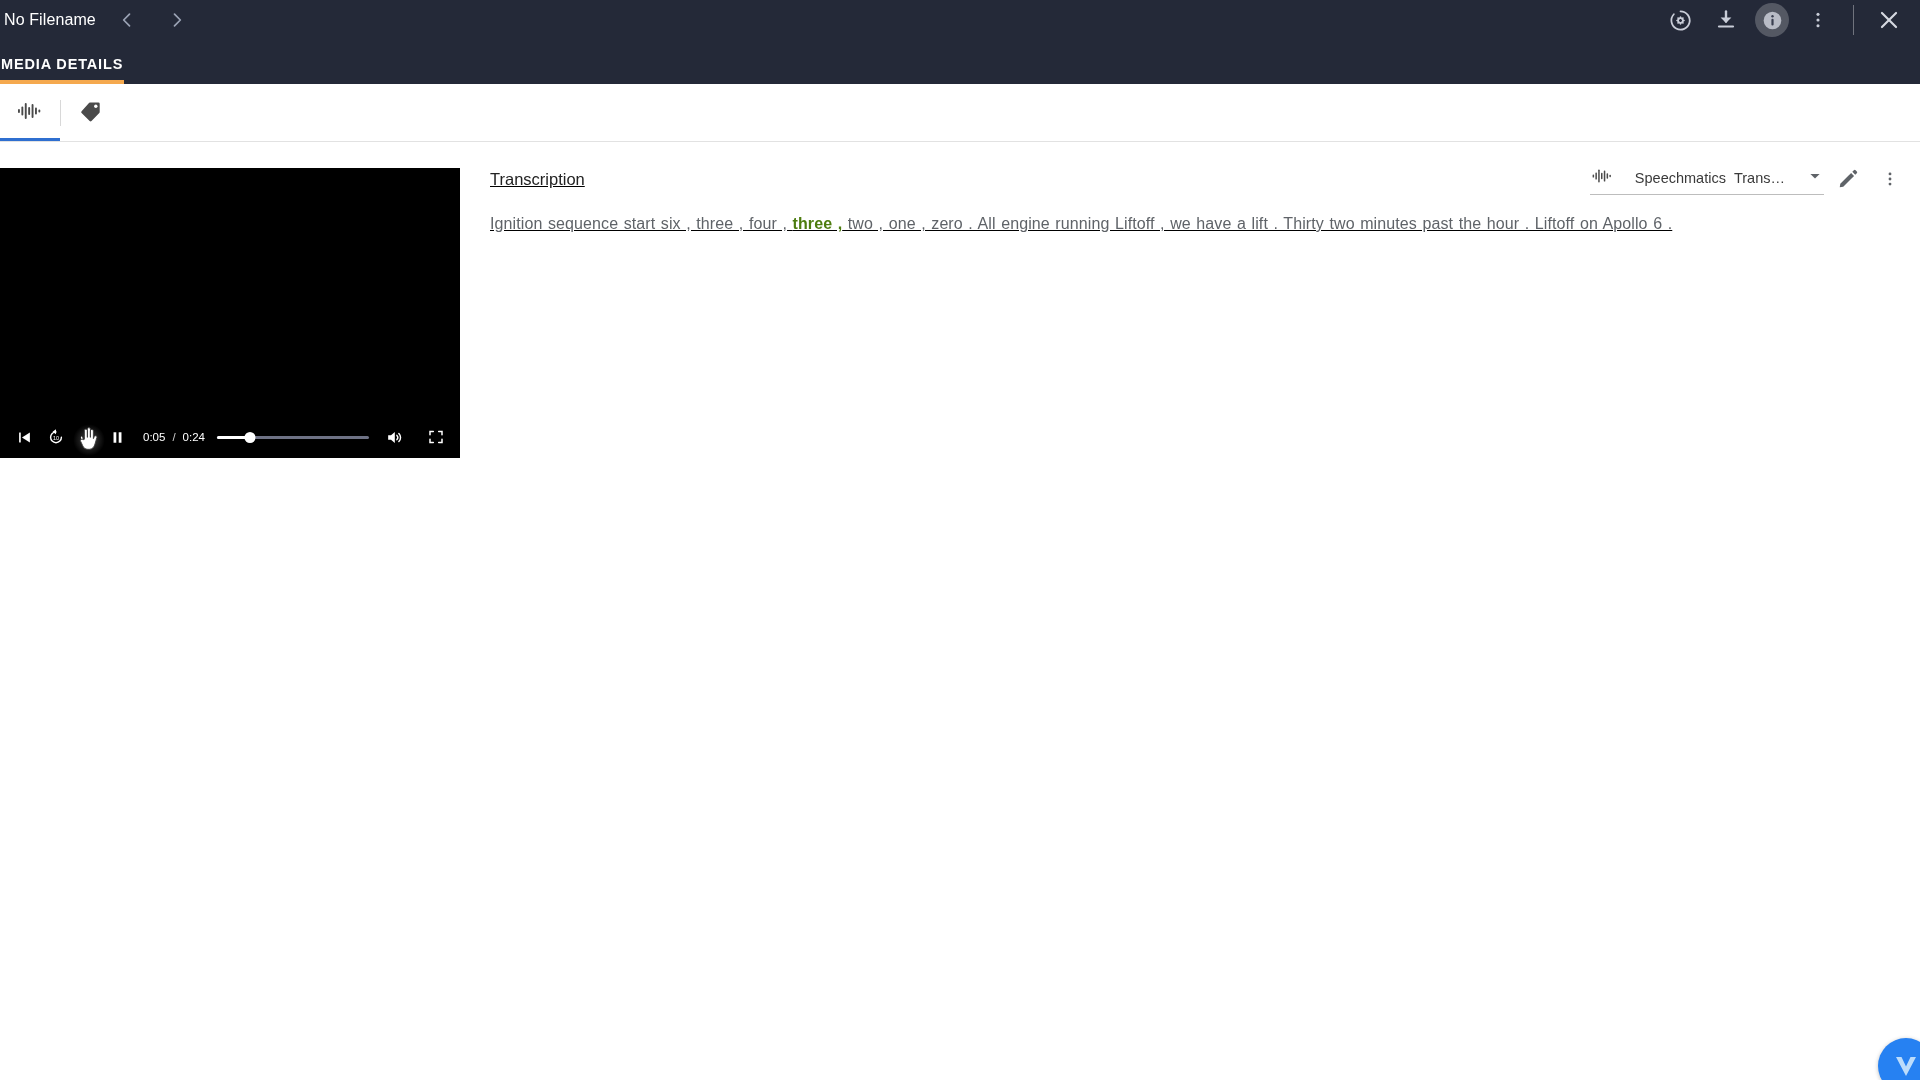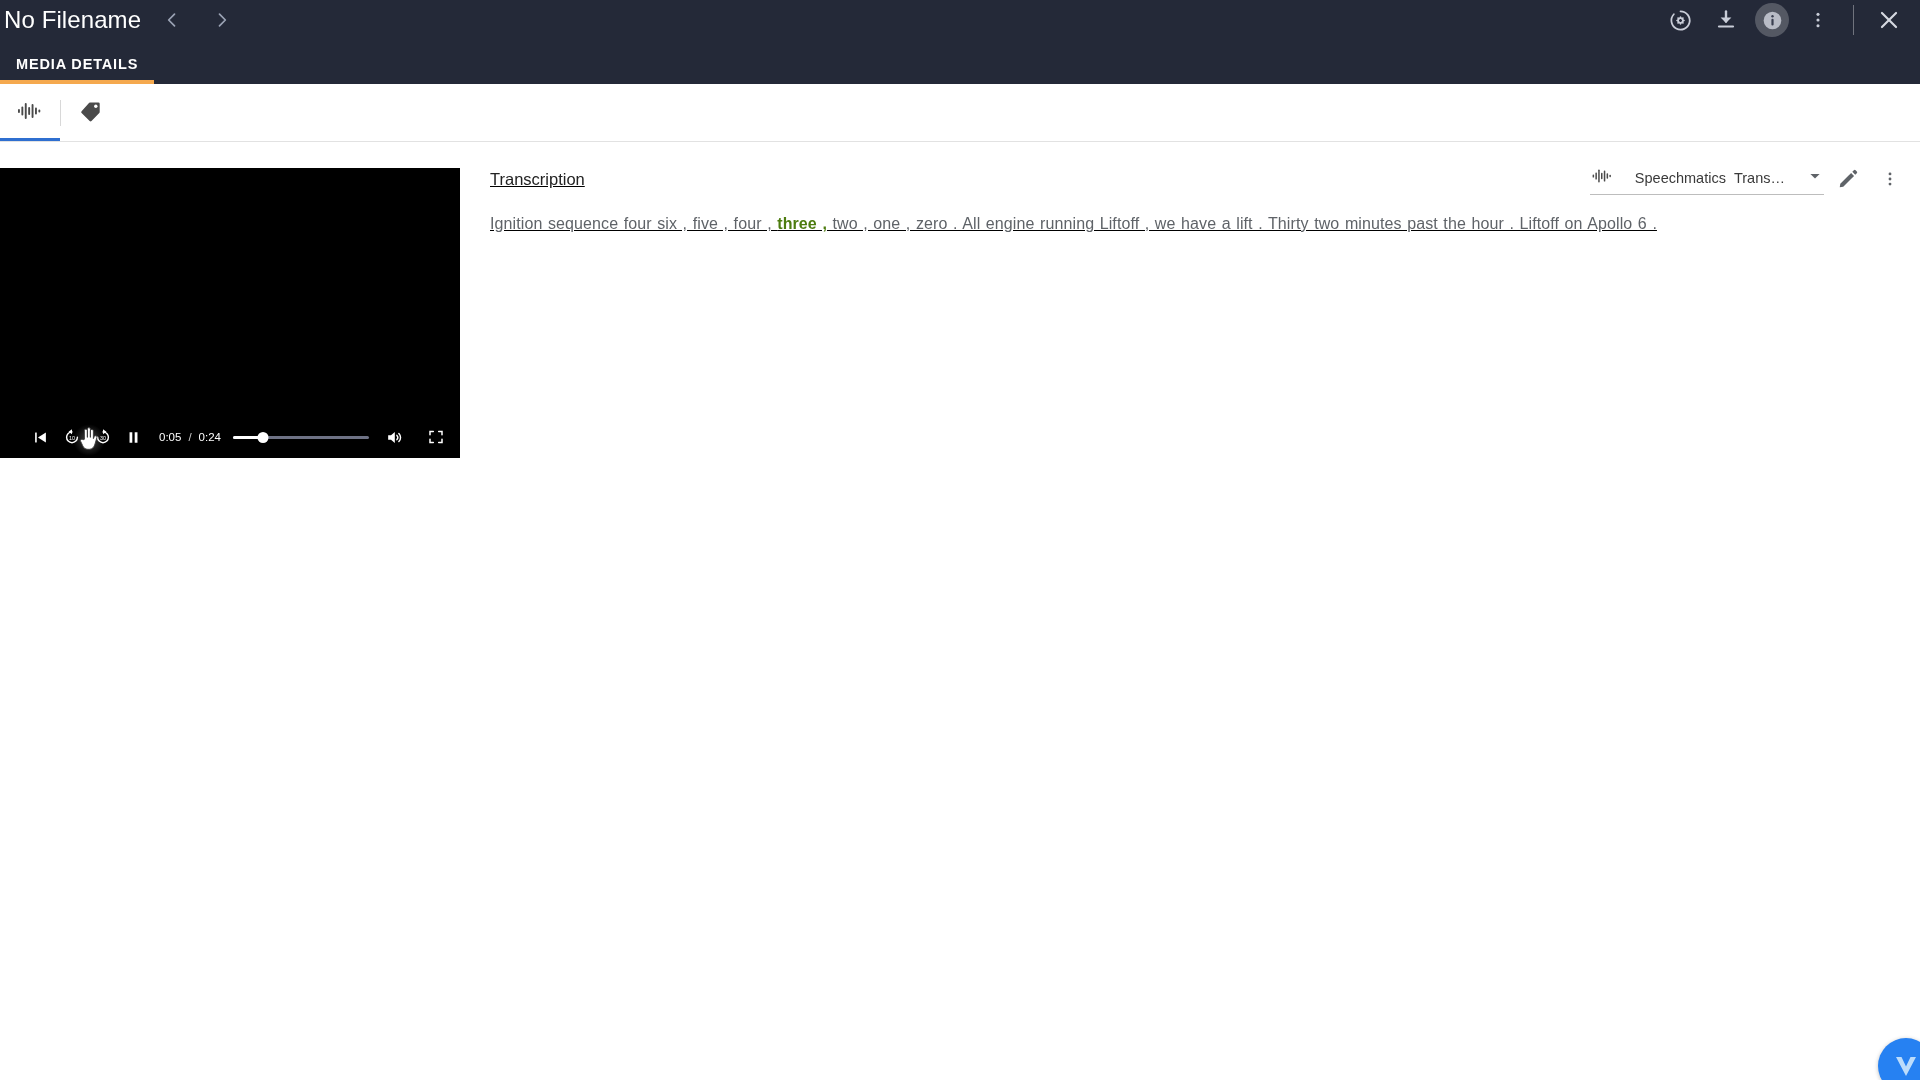--- a/index.html
+++ b/index.html
@@ -25,21 +25,21 @@
   .header-title-row {
     position: absolute;
     top: 0; left: 0;
     width: 1920px;
     height: 40px;
     display: flex;
     align-items: center;
   }
   .doc-title {
     color: #ffffff;
-    font-size: 24px;
+    font-size: 16px;
     font-weight: 400;
     margin-left: 4px;
     letter-spacing: 0.1px;
     white-space: nowrap;
   }
   .nav-arrows {
     display: flex;
     align-items: center;
     margin-left: 20px;
     gap: 28px;
@@ -88,21 +88,21 @@
     position: absolute;
     top: 44px; left: 0;
     height: 40px;
     display: flex;
     align-items: flex-end;
   }
   .top-tab {
     height: 40px;
     display: flex;
     align-items: center;
-    padding: 0 16px;
+    padding: 0 1px;
     font-size: 14.5px;
     letter-spacing: 0.85px;
     color: #9aa2b4;
     cursor: pointer;
     position: relative;
     font-weight: 400;
   }
   .top-tab.active {
     color: #ffffff;
     font-weight: 700;
@@ -161,21 +161,21 @@
   .player {
     position: absolute;
     left: 0; top: 25px;
     width: 460px;
     height: 290px;
     background: #000000;
     overflow: hidden;
   }
   .player-controls {
     position: absolute;
-    left: 16px; right: 0; bottom: 0;
+    left: 0; right: 0; bottom: 0;
     height: 42px;
     display: flex;
     align-items: center;
     padding: 0 9px;
     gap: 0px;
   }
   .pc-btn {
     width: 31px; height: 31px;
     display: flex; align-items: center; justify-content: center;
     cursor: pointer;
@@ -551,21 +551,21 @@
           <svg width="18" height="18" viewBox="0 0 24 24">
             <circle cx="12" cy="5.2" r="1.9" fill="#5f6368"></circle>
             <circle cx="12" cy="12" r="1.9" fill="#5f6368"></circle>
             <circle cx="12" cy="18.8" r="1.9" fill="#5f6368"></circle>
           </svg>
         </div>
       </div>
     </div>
 
     <div class="transcript-text">
-      <span>Ignition sequence four six , five , four , </span><b>three ,</b><span> two , one , zero . All engine running Liftoff , we have a lift . Thirty two minutes past the hour . Liftoff on Apollo 6 .</span>
+      <span>Ignition sequence start six , three , four , </span><b>three ,</b><span> two , one , zero . All engine running Liftoff , we have a lift . Thirty two minutes past the hour . Liftoff on Apollo 6 .</span>
     </div>
   </div>
 
   <div class="corner-badge">
     <svg width="34" height="34" viewBox="0 0 34 34">
       <path d="M7 8 L17 27 L27 8 L21.5 8 L17 17.5 L12.5 8 Z" fill="#bcdcfb"></path>
     </svg>
   </div>
 </div>
 

